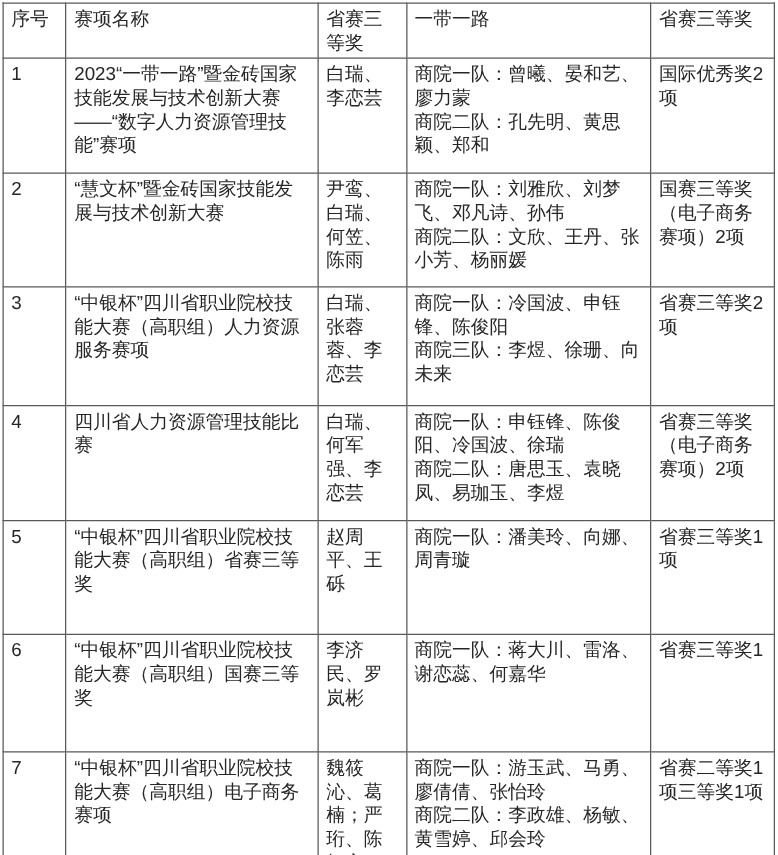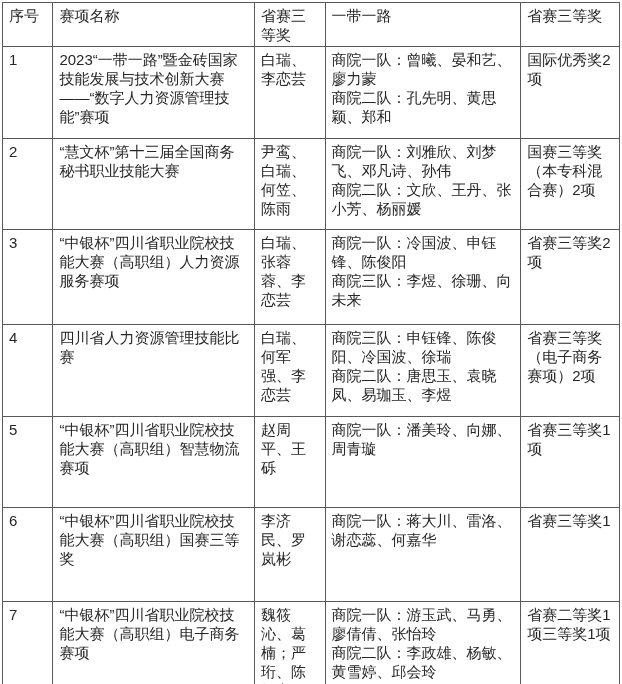--- a/index.html
+++ b/index.html
@@ -62,48 +62,48 @@
       <td class="c-num">1</td>
       <td class="c-name">2023“一带一路”暨金砖国家技能发展与技术创新大赛——“数字人力资源管理技能”赛项</td>
       <td class="c-tea">白瑞、李恋芸</td>
       <td class="c-stu">商院一队：曾曦、晏和艺、廖力蒙
 商院二队：孔先明、黄思颖、郑和</td>
       <td class="c-awd">国际优秀奖2项</td>
     </tr>
 
     <tr style="height:91px">
       <td class="c-num">2</td>
-      <td class="c-name">“慧文杯”第十三届全国商务秘书职业技能大赛</td>
+      <td class="c-name">“慧文杯”暨金砖国家技能发展与技术创新大赛</td>
       <td class="c-tea">尹鸾、白瑞、何笠、陈雨</td>
       <td class="c-stu">商院一队：刘雅欣、刘梦飞、邓凡诗、孙伟
 商院二队：文欣、王丹、张小芳、杨丽媛</td>
-      <td class="c-awd">国赛三等奖（本专科混合赛）2项</td>
+      <td class="c-awd">国赛三等奖（电子商务赛项）2项</td>
     </tr>
 
     <tr style="height:95px">
       <td class="c-num">3</td>
       <td class="c-name">“中银杯”四川省职业院校技能大赛（高职组）人力资源服务赛项</td>
       <td class="c-tea">白瑞、张蓉蓉、李恋芸</td>
       <td class="c-stu">商院一队：冷国波、申钰锋、陈俊阳
 商院三队：李煜、徐珊、向未来</td>
       <td class="c-awd">省赛三等奖2项</td>
     </tr>
 
     <tr style="height:92px">
       <td class="c-num">4</td>
       <td class="c-name">四川省人力资源管理技能比赛</td>
       <td class="c-tea">白瑞、何军强、李恋芸</td>
-      <td class="c-stu">商院三队：申钰锋、陈俊阳、冷国波、徐瑞
+      <td class="c-stu">商院一队：申钰锋、陈俊阳、冷国波、徐瑞
 商院二队：唐思玉、袁晓凤、易珈玉、李煜</td>
       <td class="c-awd">省赛三等奖（电子商务赛项）2项</td>
     </tr>
 
     <tr style="height:91px">
       <td class="c-num">5</td>
-      <td class="c-name">“中银杯”四川省职业院校技能大赛（高职组）智慧物流赛项</td>
+      <td class="c-name">“中银杯”四川省职业院校技能大赛（高职组）省赛三等奖</td>
       <td class="c-tea">赵周平、王砾</td>
       <td class="c-stu">商院一队：潘美玲、向娜、周青璇</td>
       <td class="c-awd">省赛三等奖1项</td>
     </tr>
 
     <tr style="height:94px">
       <td class="c-num">6</td>
       <td class="c-name">“中银杯”四川省职业院校技能大赛（高职组）国赛三等奖</td>
       <td class="c-tea">李济民、罗岚彬</td>
       <td class="c-stu">商院一队：蒋大川、雷洛、谢恋蕊、何嘉华</td>

